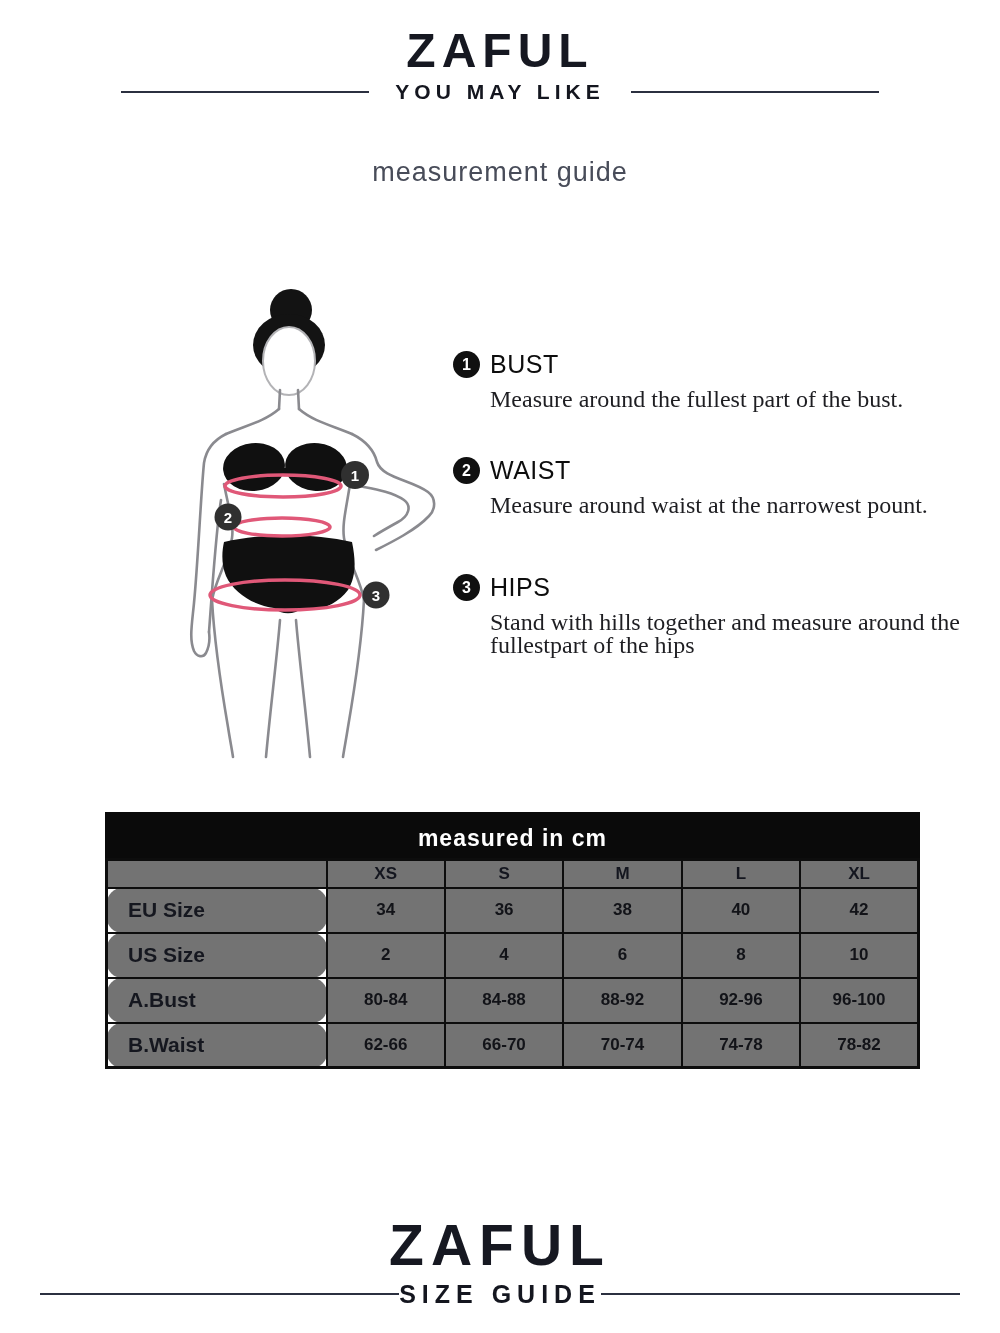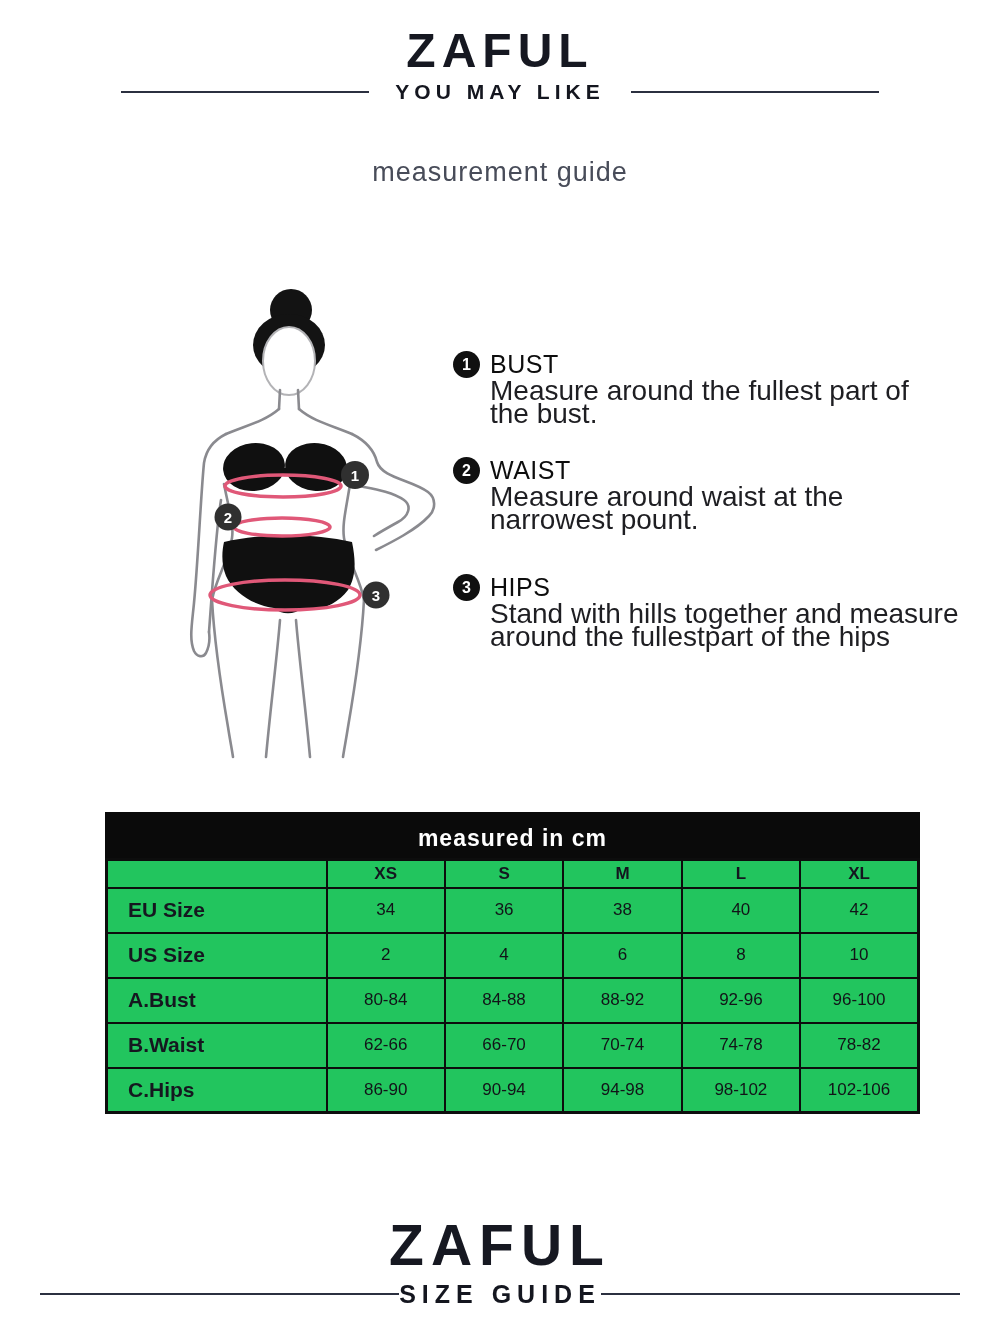--- a/index.html
+++ b/index.html
@@ -39,40 +39,40 @@
   
   .callout { position:absolute; }
   .callout-head { display:flex; align-items:center; gap:10px; }
   .badge {
     width:27px; height:27px; border-radius:50%; background:#101010; color:#fff;
     display:inline-flex; align-items:center; justify-content:center;
     font-size:16px; font-weight:700; flex:0 0 27px;
   }
   .callout-title { font-size:25px; font-weight:400; color:#0d0d0d; letter-spacing:0.5px; }
   .callout-desc {
-    margin-left:37px; font-size:28px; color:#1e1e22; line-height:23px;
+    margin-left:37px; margin-top:9px; font-size:24px; color:#1e1e22; line-height:23px;font-family:Liberation Serif, serif;
   }
 
   
   .size-table-wrap { position:absolute; left:85px; top:812px; width:835px;padding-left:20px; }
   .tbl-title {
     background:#0a0a0a; color:#ffffff; height:46px; line-height:46px;
     text-align:center; font-size:23px; font-weight:700; letter-spacing:1px;
     border:3px solid #0a0a0a;
   }
   table.size-table {
     width:100%; border-collapse:collapse; border:3px solid #0d0d0d;
     table-layout:fixed;
   }
   table.size-table col.c-label { width:220px; }
-  .size-table th, .size-table td { border:2px solid #0d0d0d; background:#22c55e; }
+  .size-table th, .size-table td { border:2px solid #0d0d0d; background:#737373; }
   .size-table thead th { height:28px; font-size:17px; font-weight:700; text-align:center; }
-  .size-table td { height:45px; text-align:center; font-size:17px; font-weight:400; color:#121318; }
+  .size-table td { height:45px; text-align:center; font-size:17px; font-weight:700; color:#121318; }
   .size-table td.row-label {
-    text-align:left; padding-left:20px; font-size:21px; font-weight:700; color:#15171f;
+    text-align:left; padding-left:20px; font-size:21px; font-weight:700; color:#15171f;border-radius:15px;
   }
 
   
   .footnote {
     position:absolute; left:85px; top:1130px; width:880px;
     font-size:20.5px; line-height:29px; color:#585d6a;
   }
 </style>
 </head>
 <body>
@@ -212,28 +212,20 @@
           <td>96-100</td>
         </tr>
         <tr>
           <td class="row-label">B.Waist</td>
           <td>62-66</td>
           <td>66-70</td>
           <td>70-74</td>
           <td>74-78</td>
           <td>78-82</td>
         </tr>
-        <tr>
-          <td class="row-label">C.Hips</td>
-          <td>86-90</td>
-          <td>90-94</td>
-          <td>94-98</td>
-          <td>98-102</td>
-          <td>102-106</td>
-        </tr>
       </tbody>
     </table>
   </div>
 
 
   <div class="logo-block logo-bottom" style="top:1216px;">
     <div class="brand">ZAFUL</div>
     <div class="tagline-row">
       <div class="rule"></div>
       <div class="tagline">SIZE GUIDE</div>

